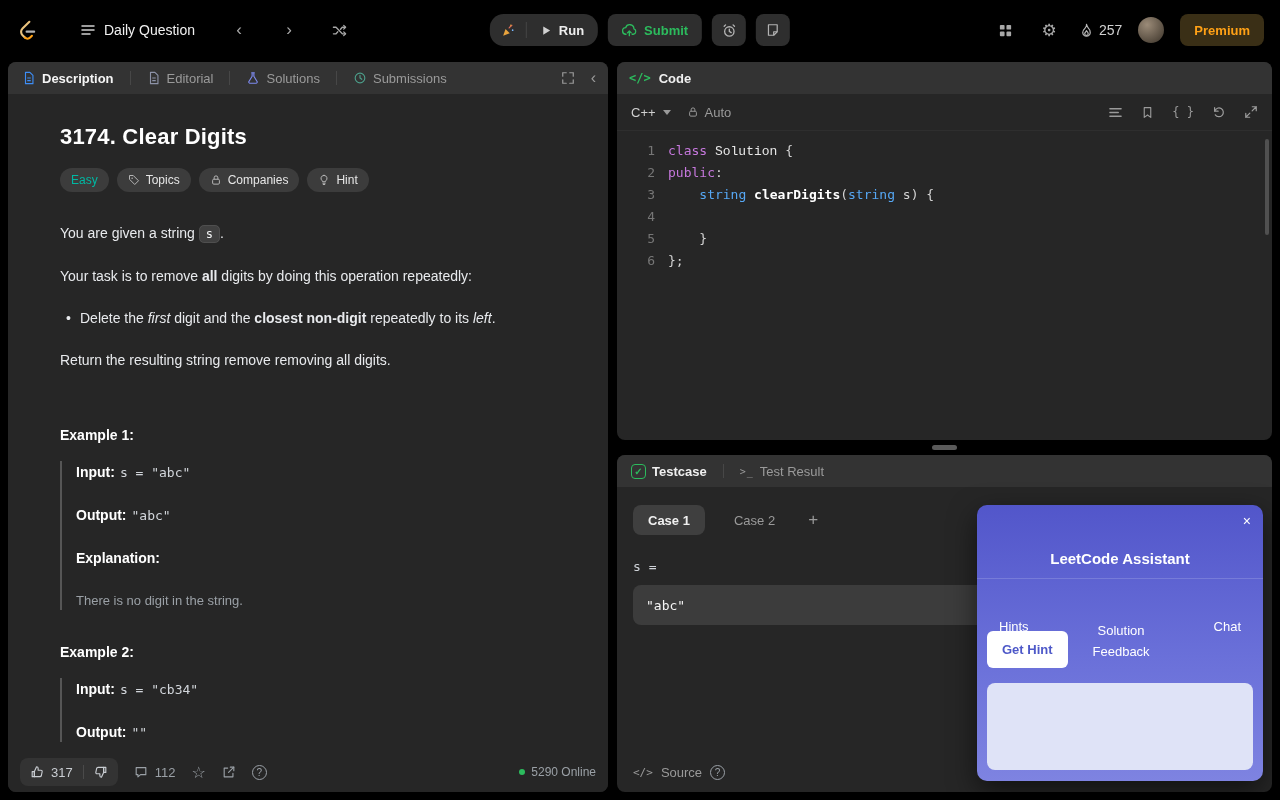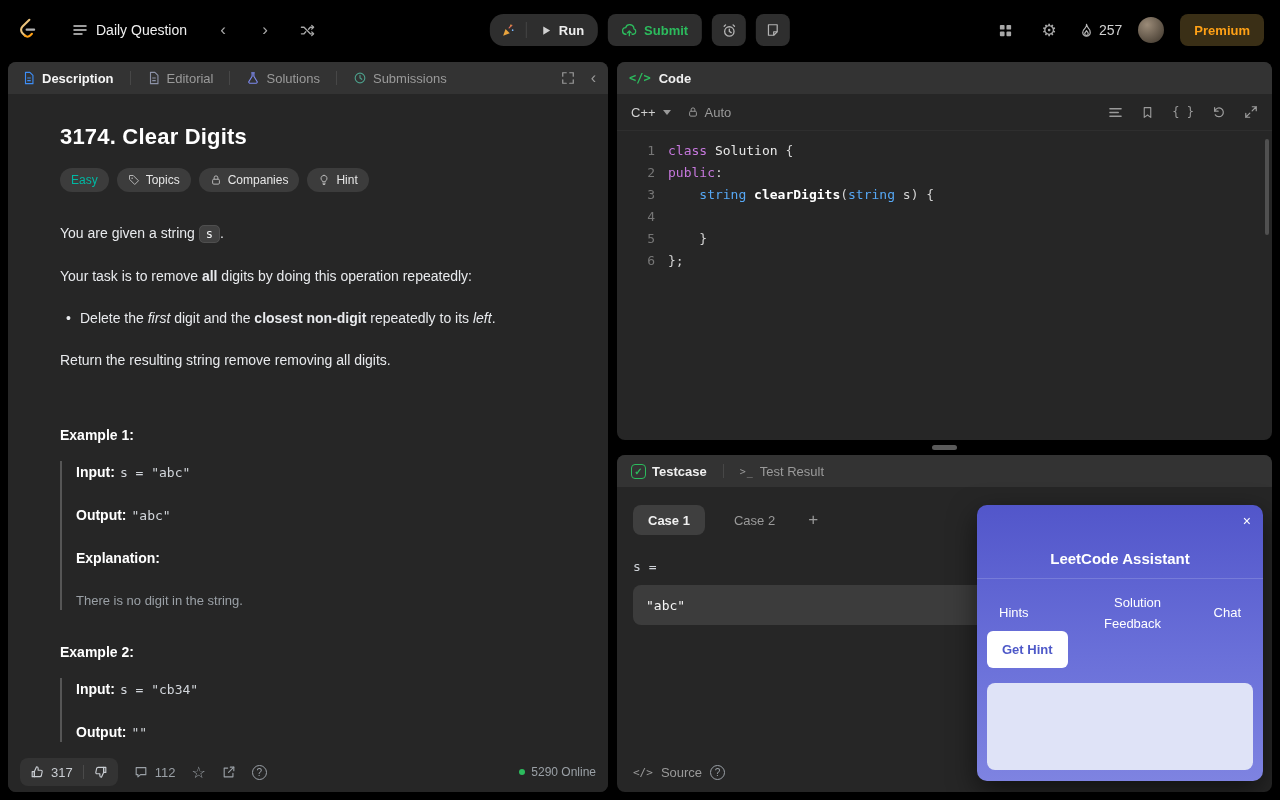--- a/index.html
+++ b/index.html
@@ -9,21 +9,21 @@
     font-family:"Liberation Sans", sans-serif;
     color:#eff1f6;
     position:relative;
     overflow:hidden;
   }
   button { cursor:pointer; font-family:inherit; }
   svg { display:block; }
 
   
   .topbar { position:absolute; top:0; left:0; right:0; height:60px; display:flex; align-items:center; padding:0 16px; }
-  .tb-left { display:flex; gap:14px; }
+  .tb-left { display:flex; align-items:center; gap:22px; }
   .logo { width:24px; height:24px; margin-right:10px; display:flex; align-items:center; justify-content:center; cursor:pointer; }
   .tb-flat { display:flex; align-items:center; gap:8px; background:none; border:none; color:#f0f0f0; font-size:14px; padding:6px 8px; border-radius:6px; }
   .tb-ghost { background:none; border:none; color:#a8a8a8; font-size:17px; width:28px; height:28px; display:flex; align-items:center; justify-content:center; border-radius:6px; }
   .tb-center { position:absolute; left:50%; top:50%; transform:translate(-50%,-50%); display:flex; align-items:center; gap:10px; }
   .run-group { display:flex; align-items:center; background:#2e2e2e; border-radius:14px; height:32px; overflow:hidden; }
   .iconbtn { width:36px; height:32px; background:none; border:none; display:flex; align-items:center; justify-content:center; }
   .vdiv { width:1px; height:16px; background:#454545; }
   .runbtn { display:flex; align-items:center; gap:7px; background:none; border:none; color:#ededed; font-size:13px; font-weight:600; padding:0 14px; height:32px; }
   .submitbtn { display:flex; align-items:center; gap:7px; background:#2e2e2e; border:none; border-radius:8px; color:#2cbb5d; font-size:13px; font-weight:600; padding:0 14px; height:32px; }
   .sqbtn { width:34px; height:32px; background:#2e2e2e; border-radius:8px; border:none; color:#b3b3b3; display:flex; align-items:center; justify-content:center; }
@@ -91,21 +91,21 @@
   .ct-icons { margin-left:auto; display:flex; align-items:center; gap:18px; color:#9a9a9a; }
   .ct-icons button { background:none; border:none; color:#9a9a9a; display:flex; align-items:center; }
   .braces-ic { font-family:"DejaVu Sans Mono", monospace; font-size:12px; }
   .editor { position:relative; display:flex; padding-top:9px; height:272px; }
   .gutter { width:38px; text-align:right; color:#767676; font-family:"DejaVu Sans Mono", monospace; font-size:13px; line-height:22px; flex:none; }
   .codebody { margin-left:13px; font-family:"DejaVu Sans Mono", monospace; font-size:13px; line-height:22px; white-space:pre; }
   .code-line { height:22px; }
   .tk-kw { color:#c678dd; }
   .tk-kw2 { color:#56a8f5; }
   .tk-fn { color:#ffffff; font-weight:700; }
-  .tk-ty { color:#e8e8e8; }
+  .tk-ty { color:#e8e8e8;font-family:Liberation Mono, monospace; }
   .tk-pl { color:#d4d4d4; }
   .scroll-thumb { position:absolute; right:3px; top:8px; width:4px; height:96px; background:#505050; border-radius:2px; cursor:pointer; }
   .code-status { position:absolute; bottom:0; left:0; right:0; height:32px; display:flex; align-items:center; justify-content:space-between; padding:0 16px; color:#8d8d8d; font-size:12px; }
 
   .resize-handle { position:absolute; left:932px; top:445px; width:25px; height:5px; background:#5a5a5a; border-radius:3px; cursor:row-resize; }
 
   
   .check-ic { width:15px; height:15px; border:1.5px solid #2cbb5d; border-radius:4px; color:#2cbb5d; display:flex; align-items:center; justify-content:center; font-size:10px; font-weight:700; }
   .term-ic { font-family:"DejaVu Sans Mono", monospace; font-size:10px; color:#9a9a9a; letter-spacing:1px; }
   .tr-label { font-size:13px; color:#9a9a9a; }
@@ -121,21 +121,21 @@
 
   
   .assistant { position:absolute; left:977px; top:505px; width:286px; height:276px; border-radius:10px;
     background:linear-gradient(180deg,#5256ca 0%, #6a70d9 55%, #7e83e1 100%);
     box-shadow:0 10px 28px rgba(0,0,0,0.55); }
   .as-header { position:relative; padding:13px 12px 11px; text-align:center; border-bottom:1px solid rgba(255,255,255,0.16); }
   .as-title { font-size:15px; font-weight:700; color:#fff;margin-top:32px; }
   .as-close { position:absolute; top:9px; right:12px; background:none; border:none; color:#fff; font-size:14px; line-height:1; }
   .as-tabs { display:flex; justify-content:space-between; align-items:center; padding:14px 22px 0; }
   .as-tab { background:none; border:none; color:#fff; font-size:13px; line-height:1.6; }
-  .as-tab.mid { width:80px; text-align:right; }
+  .as-tab.mid { width:80px; text-align:center;margin-top:28px; }
   .get-hint { position:absolute; left:10px; top:126px; height:37px; padding:0 15px; background:#fff; color:#4d58c8; font-weight:700; font-size:13px; border:none; border-radius:6px; }
   .as-content { position:absolute; left:10px; right:10px; bottom:11px; height:87px; background:#dfe3f7; border-radius:8px; }
 </style>
 </head>
 <body>
 
 <header class="topbar">
   <div class="tb-left">
     <div class="logo">
       <svg viewBox="0 0 24 24" width="22" height="22">

